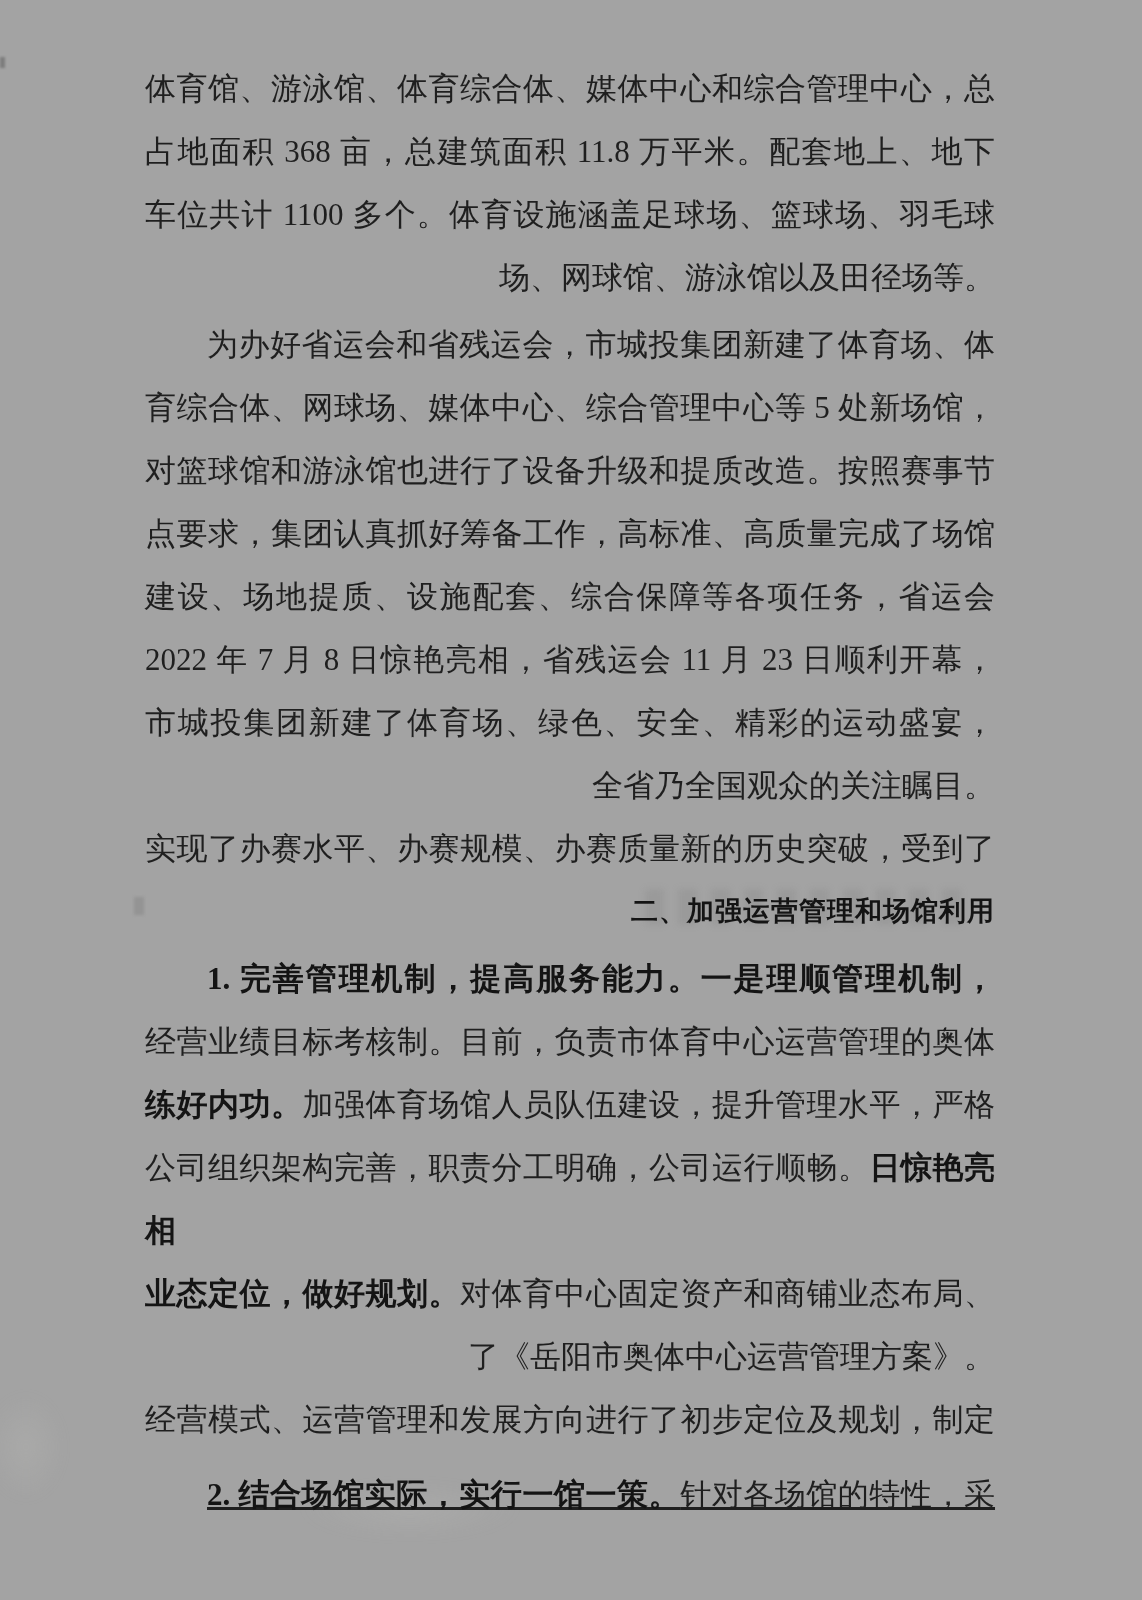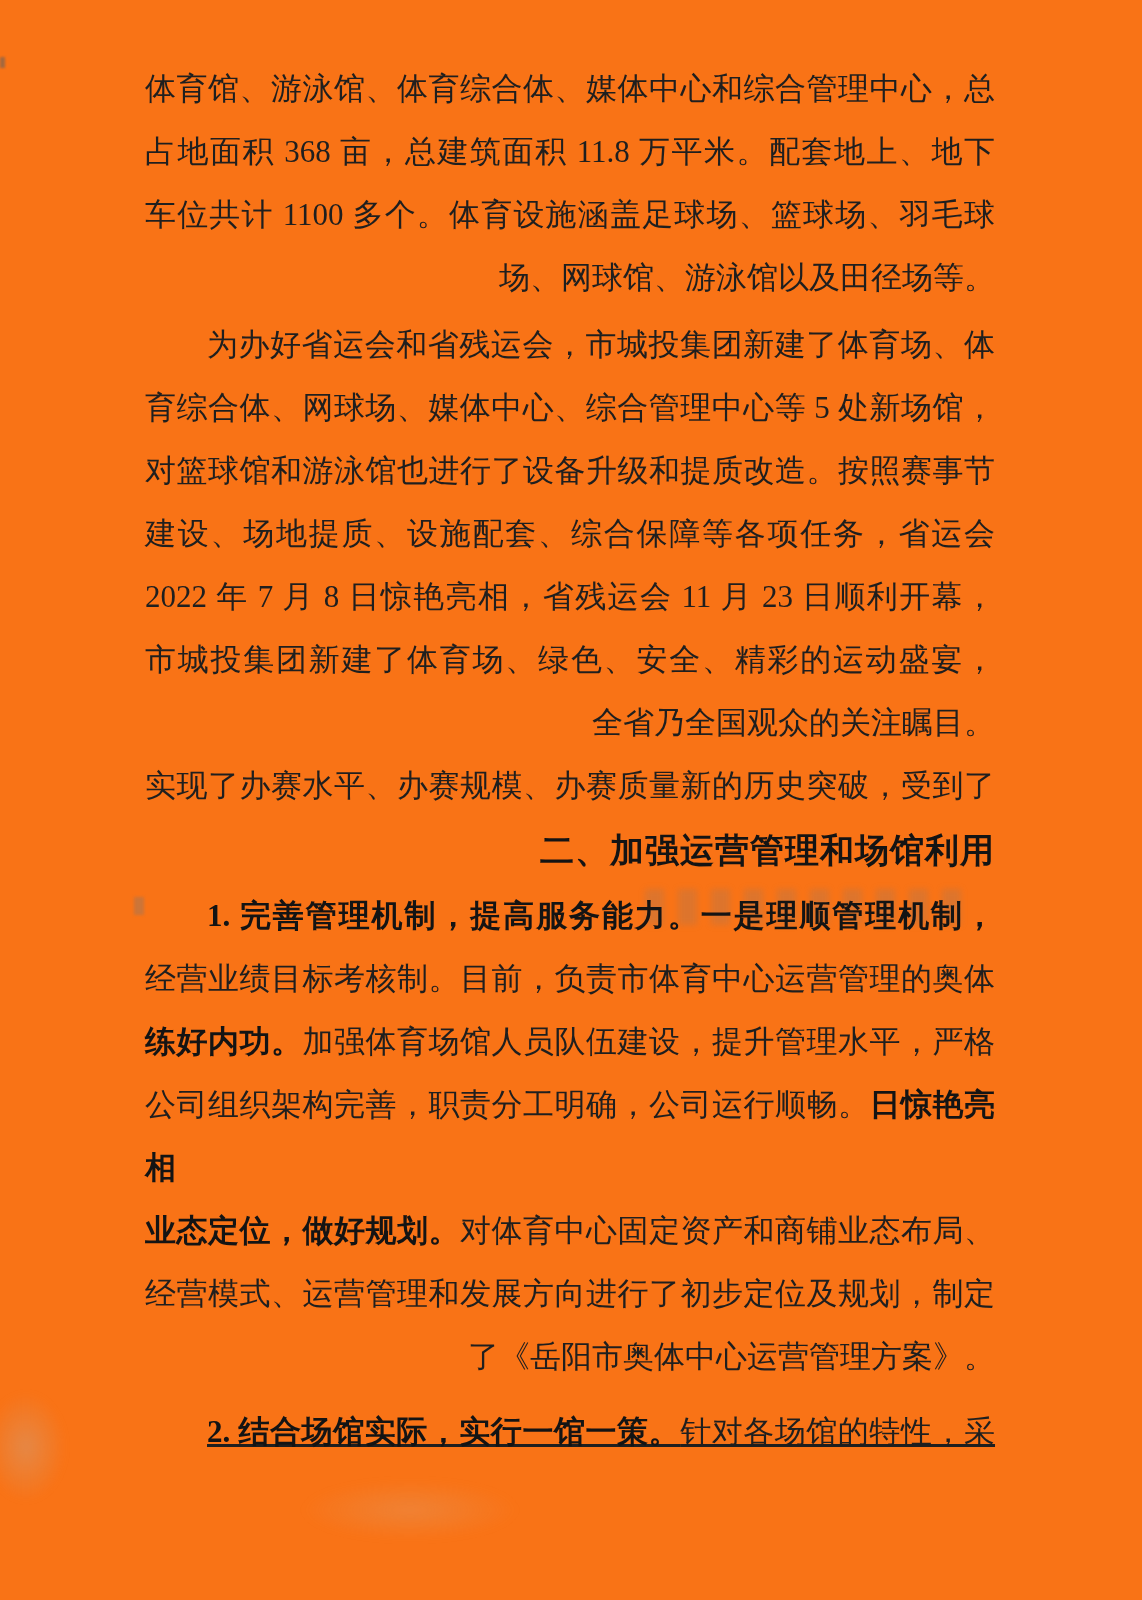--- a/index.html
+++ b/index.html
@@ -5,21 +5,21 @@
   html, body {
     margin: 0;
     padding: 0;
     background: #e9e9e7;
   }
   .page {
     position: relative;
     width: 1142px;
     height: 1600px;
     margin: 0 auto;
-    background: #f97316;
+    background: #a3a3a3;
     overflow: hidden;
     font-family: "Liberation Serif", serif;
   }
   .doc {
     position: absolute;
     left: 145px;
     top: 57px;
     width: 850px;
     font-size: 31px;
     line-height: 63px;
@@ -39,22 +39,22 @@
     min-height: 63px;
   }
   .line.j {
     text-align: justify;
     text-align-last: justify;
   }
   .run { font-weight: 400; }
   .run.b { font-weight: 700; color: #141414; }
 
   .para.heading {
-    font-family: Liberation Sans, sans-serif;
-    font-size: 34px;
+    font-family: Liberation Mono, monospace;
+    font-size: 27px;
     color: #101010;
   }
   .para.heading .line:first-child { text-indent: 57px; }
   .para.heading .run { font-weight: 700; letter-spacing: 1px; }
 
   
   .artifact { position: absolute; pointer-events: none; }
   .ghost-heading {
     left: 645px; top: 889px; width: 318px; height: 36px;
     background: repeating-linear-gradient(90deg,
@@ -101,35 +101,36 @@
       <div class="para body">
         <div class="line j"><span class="run">体育馆、游泳馆、体育综合体、媒体中心和综合管理中心，总</span></div>
         <div class="line j"><span class="run">占地面积 368 亩，总建筑面积 11.8 万平米。配套地上、地下</span></div>
         <div class="line j"><span class="run">车位共计 1100 多个。体育设施涵盖足球场、篮球场、羽毛球</span></div>
         <div class="line"><span class="run">场、网球馆、游泳馆以及田径场等。</span></div>
       </div>
       <div class="para body indent">
         <div class="line j"><span class="run">为办好省运会和省残运会，市城投集团新建了体育场、体</span></div>
         <div class="line j"><span class="run">育综合体、网球场、媒体中心、综合管理中心等 5 处新场馆，</span></div>
         <div class="line j"><span class="run">对篮球馆和游泳馆也进行了设备升级和提质改造。按照赛事节</span></div>
+        <div class="line j"><span class="run">点要求，集团认真抓好筹备工作，高标准、高质量完成了场馆</span></div>
         <div class="line j"><span class="run">建设、场地提质、设施配套、综合保障等各项任务，省运会</span></div>
         <div class="line j"><span class="run">2022 年 7 月 8 日惊艳亮相，省残运会 11 月 23 日顺利开幕，</span></div>
         <div class="line j"><span class="run">市城投集团新建了体育场、绿色、安全、精彩的运动盛宴，</span></div>
         <div class="line"><span class="run">全省乃全国观众的关注瞩目。</span></div>
         <div class="line j"><span class="run">实现了办赛水平、办赛规模、办赛质量新的历史突破，受到了</span></div>
       </div>
       <div class="para heading indent">
         <div class="line"><span class="run b">二、加强运营管理和场馆利用</span></div>
       </div>
       <div class="para body indent">
         <div class="line j"><span class="run b">1. 完善管理机制，提高服务能力。一是理顺管理机制，</span></div>
         <div class="line j"><span class="run">经营业绩目标考核制。目前，负责市体育中心运营管理的奥体</span></div>
         <div class="line j"><span class="run b">练好内功。</span><span class="run">加强体育场馆人员队伍建设，提升管理水平，严格</span></div>
         <div class="line j"><span class="run">公司组织架构完善，职责分工明确，公司运行顺畅。</span><span class="run b">日惊艳亮相</span></div>
         <div class="line j"><span class="run b">业态定位，做好规划。</span><span class="run">对体育中心固定资产和商铺业态布局、</span></div>
+        <div class="line"><span class="run">了《岳阳市奥体中心运营管理方案》。</span></div>
         <div class="line j"><span class="run">经营模式、运营管理和发展方向进行了初步定位及规划，制定</span></div>
-        <div class="line"><span class="run">了《岳阳市奥体中心运营管理方案》。</span></div>
       </div>
       <div class="para body indent">
         <div class="line j"><span class="run b">2. 结合场馆实际，实行一馆一策。</span><span class="run">针对各场馆的特性，采</span></div>
       </div>
     </div>
 </div>
 
 </body></html>

